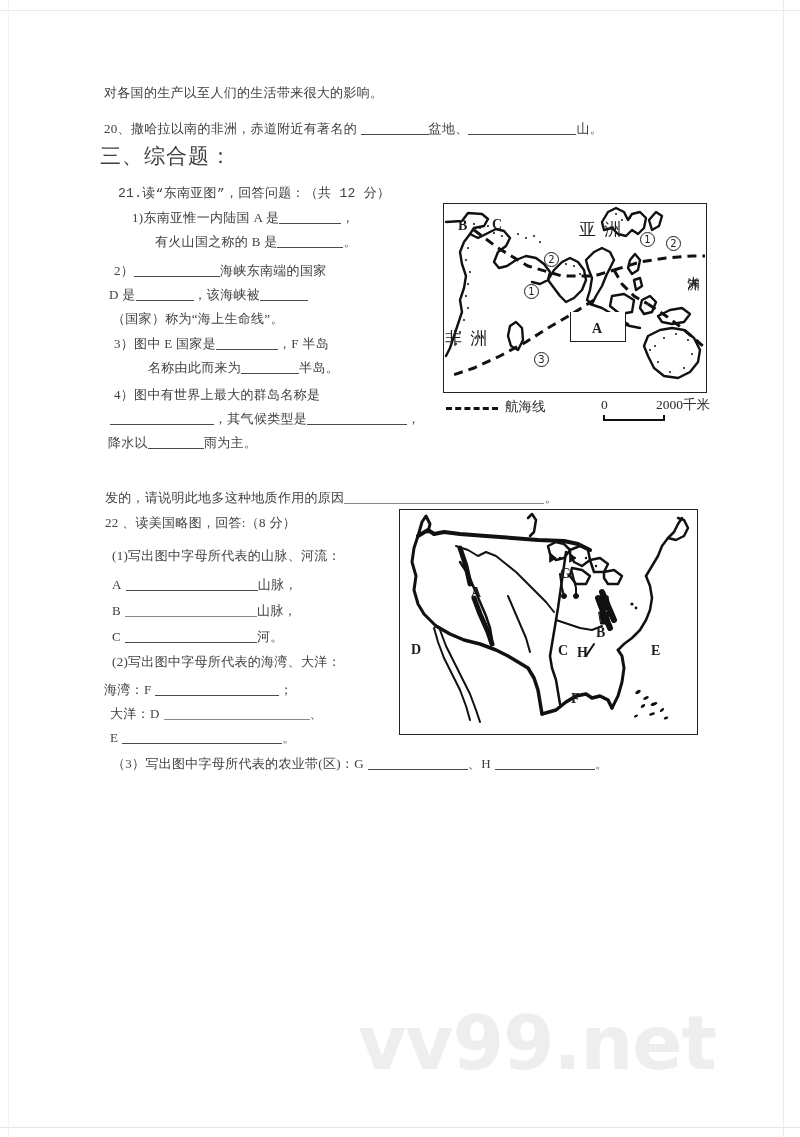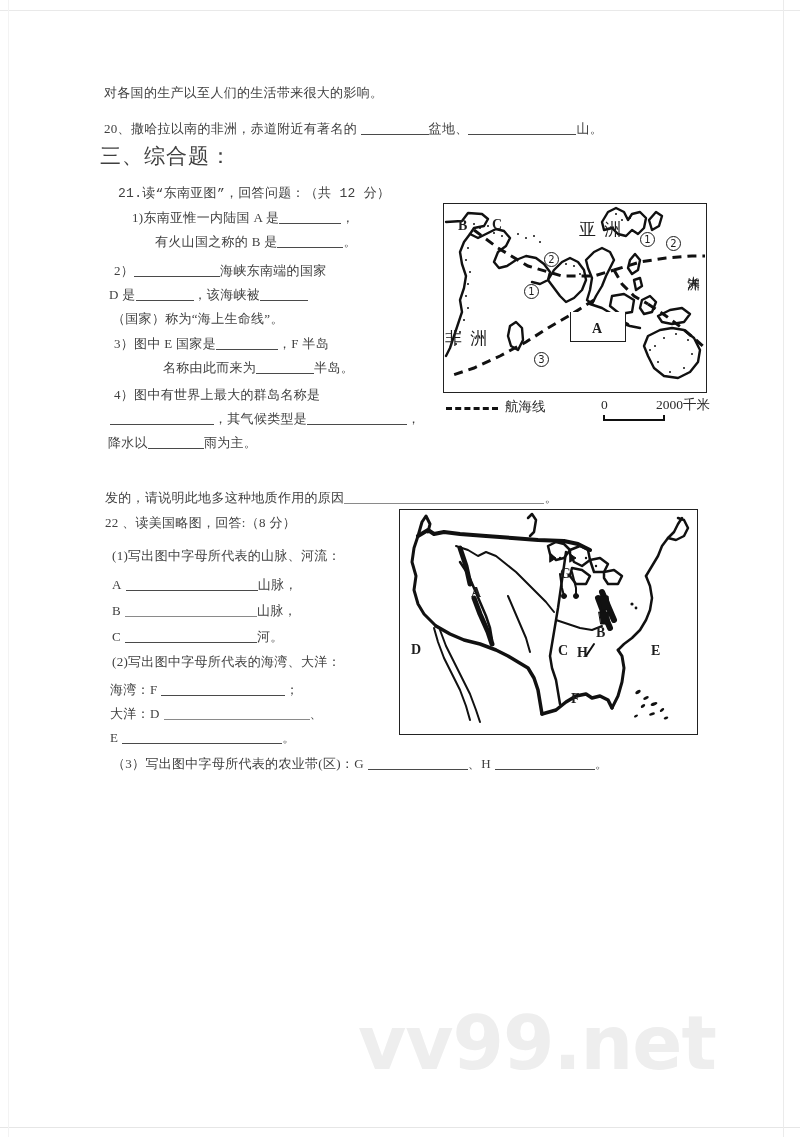--- a/index.html
+++ b/index.html
@@ -149,21 +149,21 @@
     <span>2）</span><span class="blank" style="width:86px;"></span><span>海峡东南端的国家</span>
   </div>
   <div class="line" style="left:109px; top:288px;">
     <span>D 是</span><span class="blank" style="width:58px;"></span><span>，该海峡被</span><span class="blank" style="width:48px;"></span>
   </div>
   <div class="line" style="left:112px; top:312px;">（国家）称为“海上生命线”。</div>
 
   <div class="line" style="left:114px; top:337px;">
     <span>3）</span><span>图中 E 国家是</span><span class="blank" style="width:62px;"></span><span>，F 半岛</span>
   </div>
-  <div class="line" style="left:163px; top:361px;text-align:right;">
+  <div class="line" style="left:148px; top:361px;text-align:right;">
     <span>名称由此而来为</span><span class="blank" style="width:58px;"></span><span>半岛。</span>
   </div>
 
   <div class="line" style="left:114px; top:388px;">
     <span>4）</span><span>图中有世界上最大的群岛名称是</span>
   </div>
   <div class="line" style="left:110px; top:412px;">
     <span class="blank" style="width:104px;"></span><span>，其气候类型是</span><span class="blank" style="width:100px;"></span><span>，</span>
   </div>
   <div class="line" style="left:108px; top:436px;">
@@ -183,21 +183,21 @@
   </div>
   <div class="line" style="left:112px; top:604px;">
     <span>B</span><span class="blank thin" style="width:132px; margin-left:4px;"></span><span>山脉，</span>
   </div>
   <div class="line" style="left:112px; top:630px;">
     <span>C</span><span class="blank" style="width:132px; margin-left:4px;"></span><span>河。</span>
   </div>
 
   <div class="line" style="left:112px; top:655px;">(2)写出图中字母所代表的海湾、大洋：</div>
 
-  <div class="line" style="left:110px; top:683px;text-align:center;">
+  <div class="line" style="left:104px; top:683px;text-align:center;">
     <span>海湾：F</span><span class="blank" style="width:124px; margin-left:4px;"></span><span>；</span>
   </div>
   <div class="line" style="left:110px; top:707px;">
     <span>大洋：D</span><span class="blank thin" style="width:146px; margin-left:4px;"></span><span>、</span>
   </div>
   <div class="line" style="left:110px; top:731px;">
     <span>E</span><span class="blank" style="width:160px; margin-left:4px;"></span><span>。</span>
   </div>
 
   <div class="line" style="left:112px; top:757px;">

